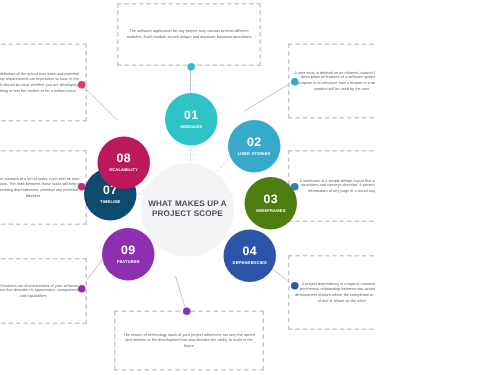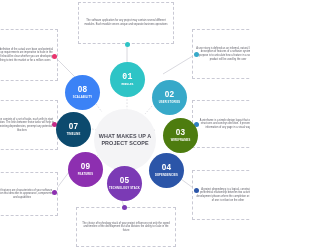--- a/index.html
+++ b/index.html
@@ -136,53 +136,49 @@
   <div class="dot" style="left: 193.5px; top: 187.5px; background: rgb(43, 85, 168);"></div>
   <div class="dot" style="left: 121.5px; top: 204.5px; background: rgb(123, 58, 181);"></div>
   <div class="dot" style="left: 51.5px; top: 189.5px; background: rgb(141, 47, 176);"></div>
   <div class="dot" style="left: 51.5px; top: 121.5px; background: rgb(196, 43, 134);"></div>
   <div class="dot" style="left: 51.5px; top: 53.5px; background: rgb(232, 53, 109);"></div>
 
   <div class="hub">
     <div class="hub-text">WHAT MAKES UP A PROJECT SCOPE</div>
   </div>
 
-  <div class="node" style="left:110px;top:62px;width:35px;height:35px;background:#2ec4c6;font-family:Liberation Mono, monospace;">
+  <div class="node" style="left:110px;top:62px;width:35px;height:35px;background:#2ec4c6;">
     <div class="num">01</div>
     <div class="lbl">MODULES</div>
   </div>
 
   <div class="node" style="left:152px;top:80px;width:35px;height:35px;background:#37a9c9;align-items:center;">
     <div class="num">02</div>
     <div class="lbl">USER STORIES</div>
   </div>
 
   <div class="node" style="left:163px;top:118px;width:35px;height:35px;background:#4d7c0f;">
     <div class="num">03</div>
     <div class="lbl">WIREFRAMES</div>
   </div>
 
   <div class="node" style="left:149px;top:153px;width:35px;height:35px;background:#2b55a8;">
     <div class="num">04</div>
     <div class="lbl">DEPENDENCIES</div>
   </div>
 
-  <div class="node" style="left:107px;top:166px;width:35px;height:35px;background:#7b3ab5;">
-    <div class="num">05</div>
-    <div class="lbl">TECHNOLOGY STACK</div>
-  </div>
 
   <div class="node" style="left:68px;top:152px;width:35px;height:35px;background:#8d2fb0;">
     <div class="num">09</div>
     <div class="lbl">FEATURES</div>
   </div>
 
   <div class="node" style="left:56px;top:112px;width:35px;height:35px;background:#0c4a6e;">
     <div class="num">07</div>
     <div class="lbl">TIMELINE</div>
   </div>
 
-  <div class="node" style="left:65px;top:75px;width:35px;height:35px;background:#3b82f6;">
+  <div class="node" style="left:65px;top:91px;width:35px;height:35px;background:#be185d;">
     <div class="num">08</div>
     <div class="lbl">SCALABILITY</div>
   </div>
 
 </div>
 
 </body></html>

